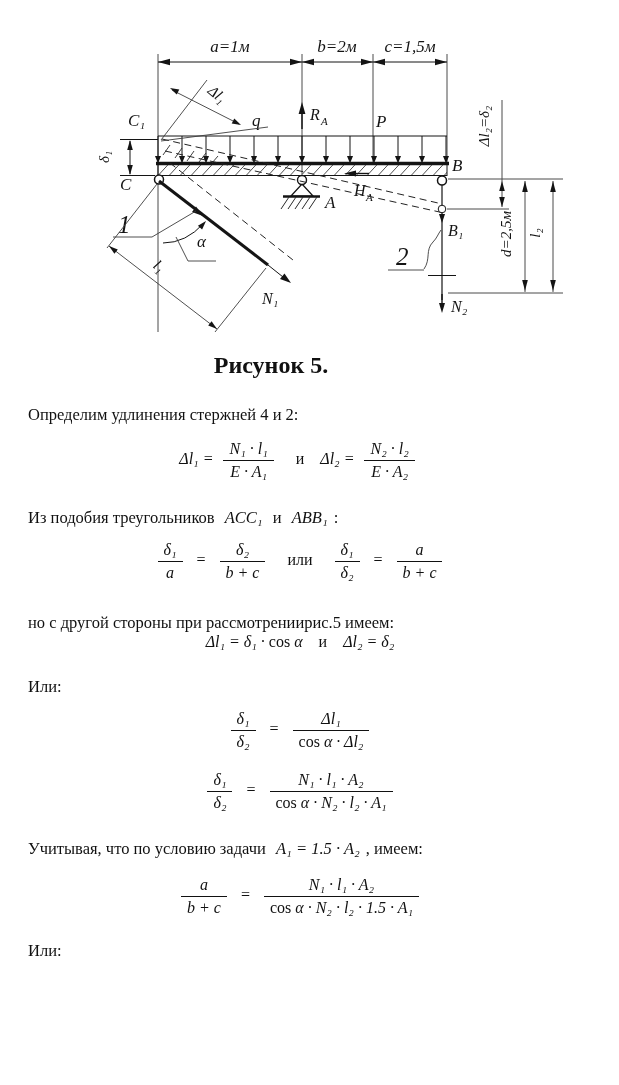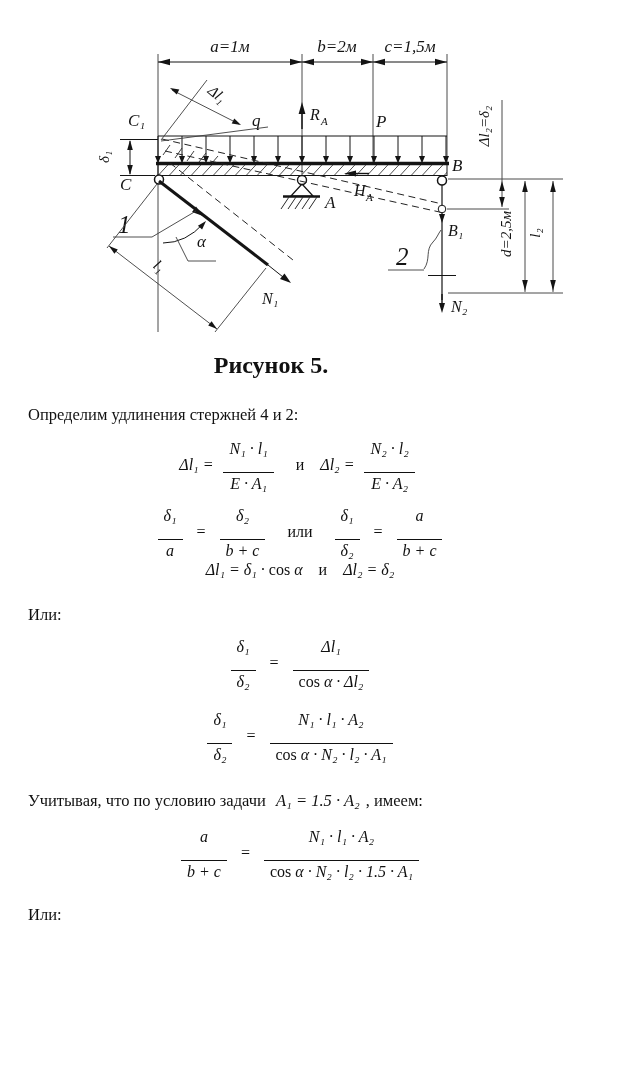--- a/index.html
+++ b/index.html
@@ -8,21 +8,21 @@
   .page{position:relative;width:508px;height:1085px;background:#fff;}
   svg text{font-family:"Liberation Serif","DejaVu Serif",serif;font-style:italic;fill:#141414;}
   .t17{font-size:17px}.t16{font-size:16px}.t15{font-size:15px}.t11{font-size:11px}.t25{font-size:25px}
   .caption{width:542px;text-align:center;font-weight:bold;font-size:24px;margin:8px 0 0 0;}
   .para{margin:26px 0 0 0;padding-left:28px;font-size:16.5px;white-space:nowrap;}
   .eq{width:600px;text-align:center;font-size:16px;line-height:1.15;}
   .it{font-style:italic;}
   .rm{font-style:normal;}
   .mid{font-style:normal;margin:0 12px;}
   .frac{display:inline-flex;flex-direction:column;vertical-align:middle;margin:0 6px;text-align:center;}
-  .frac .num{display:block;border-bottom:1.2px solid #111;padding:1px 6px 14px;}
+  .frac .num{display:block;border-bottom:1.2px solid #111;padding:1px 6px 2px;}
   .frac .den{display:block;padding:2px 6px 0;}
   .imath{font-style:italic;margin:0 6px;}
   .eqsign{margin:0 4px;}
 </style>
 </head>
 <body>
 
 <div class="page">
 
   <svg width="619" height="340" viewBox="0 0 619 340">
@@ -244,20 +244,26 @@
       <span class="den it">E · A₁</span>
     </span>
     <span class="mid">и</span>
     <span class="it">Δl₂ =</span>
     <span class="frac">
       <span class="num it">N₂ · l₂</span>
       <span class="den it">E · A₂</span>
     </span>
   </div>
 
+  <p class="para">
+    <span>Из подобия треугольников</span>
+    <span class="imath">ACC₁</span>
+    <span>и</span>
+    <span class="imath">ABB₁</span><span>:</span>
+  </p>
 
   <div class="eq" style="margin-top:12px">
     <span class="frac">
       <span class="num it">δ₁</span>
       <span class="den it">a</span>
     </span>
     <span class="eqsign">=</span>
     <span class="frac">
       <span class="num it">δ₂</span>
       <span class="den it">b + c</span>
@@ -267,20 +273,21 @@
       <span class="num it">δ₁</span>
       <span class="den it">δ₂</span>
     </span>
     <span class="eqsign">=</span>
     <span class="frac">
       <span class="num it">a</span>
       <span class="den it">b + c</span>
     </span>
   </div>
 
+  <p class="para" style="margin-top:30px">но с другой стороны при рассмотрениирис.5 имеем:</p>
 
   <div class="eq" style="">
     <span class="it">Δl₁ = δ₁ ·</span>
     <span class="rm">cos</span>
     <span class="it">α</span>
     <span class="mid">и</span>
     <span class="it">Δl₂ = δ₂</span>
   </div>
 
   <p class="para">Или:</p>

